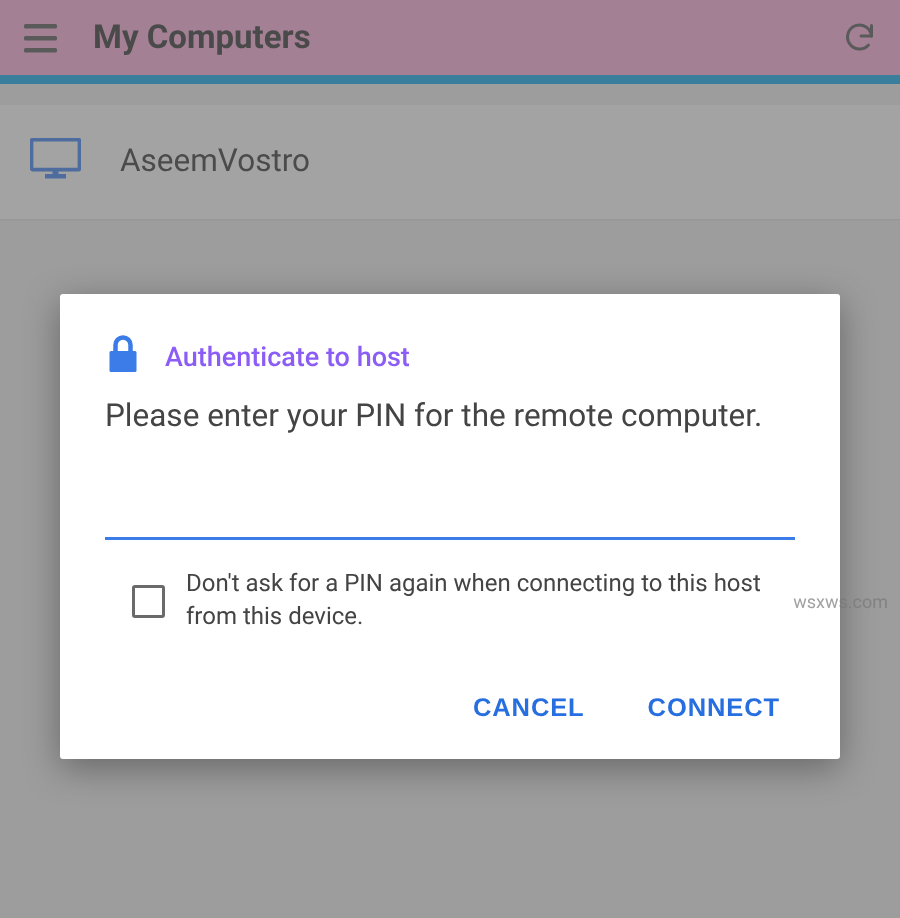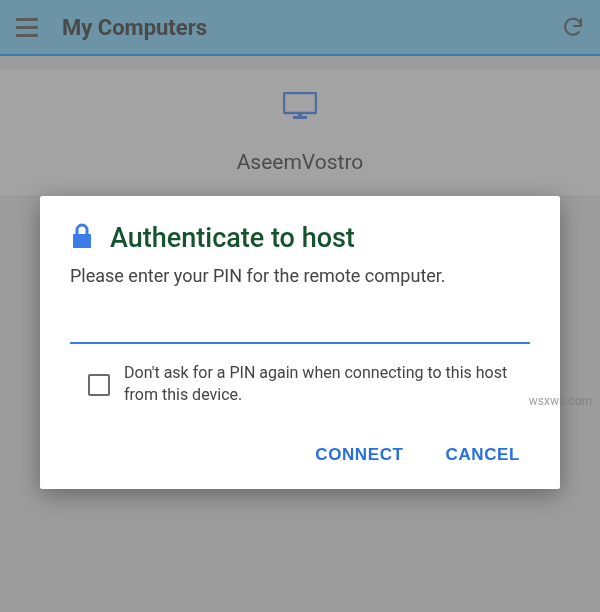--- a/index.html
+++ b/index.html
@@ -10,22 +10,22 @@
     body {
       font-family: Roboto, "Helvetica Neue", Arial, sans-serif;
       width: 600px;
       height: 612px;
       background: #e8e8e8;
       position: relative;
       overflow: hidden;
     }
     .appbar {
       height: 56px;
-      background: #7dd3fc;
-      border-bottom: 2px solid #0ea5e9;
+      background: #f9a8d4;
+      border-bottom: 6px solid #0ea5e9;
       display: flex;
       align-items: center;
       padding: 0 10px;
       gap: 18px;
     }
     .hamburger {
       display: flex;
       flex-direction: column;
       justify-content: center;
       width: 34px;
@@ -64,21 +64,20 @@
     }
     .computer-row {
       background: #f7f7f7;
       display: flex;
       align-items: center;
       padding: 22px 20px;
       gap: 26px;
       border-bottom: 1px solid #d9d9d9;
       margin-top: 14px;
       cursor: pointer;
-      flex-direction: column;
     }
     .monitor-icon svg {
       width: 34px;
       height: 28px;
     }
     .computer-name {
       font-size: 21px;
       color: #333;
       font-weight: 400;
     }
@@ -102,29 +101,29 @@
       display: flex;
       align-items: center;
       gap: 16px;
       margin-bottom: 10px;
     }
     .lock-icon svg {
       width: 24px;
       height: 28px;
     }
     .dialog-title {
-      font-size: 27px;
+      font-size: 18px;
       font-weight: 500;
-      color: #14532d;
+      color: #8b5cf6;
     }
     .dialog-body {
-      font-size: 18px;
+      font-size: 21px;
       color: #444;
       line-height: 1.35;
-      margin-bottom: 8px;
+      margin-bottom: 20px;
     }
     .pin-input {
       width: 100%;
       border: none;
       border-bottom: 2px solid #3b7ce8;
       height: 48px;
       font-size: 20px;
       outline: none;
       padding: 2px 0;
       margin-bottom: 18px;
@@ -217,19 +216,19 @@
       </span>
       <span class="dialog-title">Authenticate to host</span>
     </div>
     <div class="dialog-body">Please enter your PIN for the remote computer.</div>
     <input type="password" class="pin-input" value="" style="">
     <div class="checkbox-row">
       <div class="checkbox"></div>
       <div class="checkbox-label">Don't ask for a PIN again when connecting to this host from this device.</div>
     </div>
     <div class="dialog-actions">
+      <button class="flat-btn">CANCEL</button>
       <button class="flat-btn">CONNECT</button>
-      <button class="flat-btn">CANCEL</button>
     </div>
   </div>
 </div>
 
 <div class="watermark">wsxws.com</div>
 
 </body></html>

